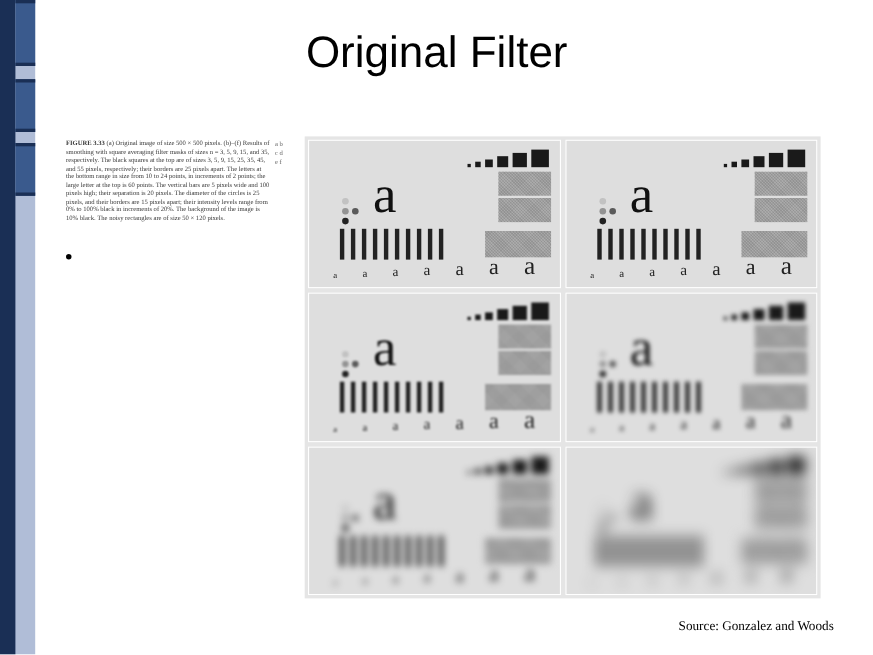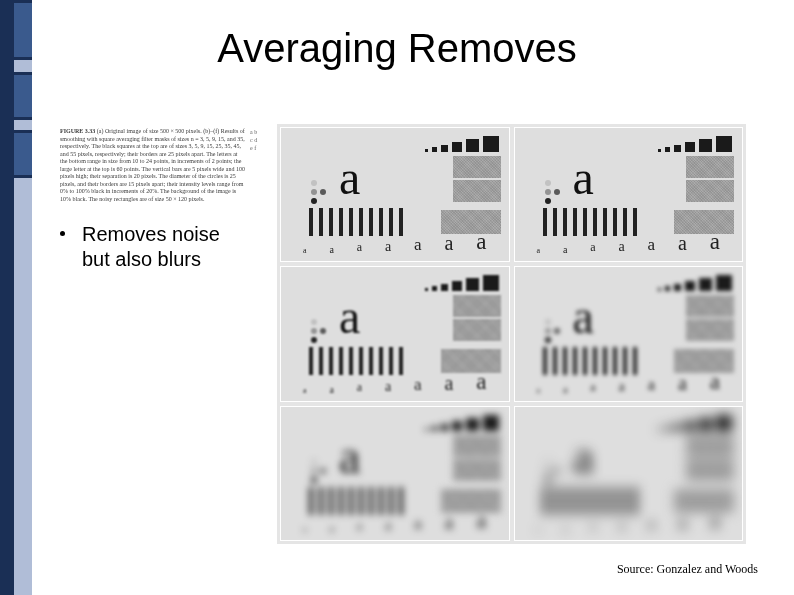--- a/index.html
+++ b/index.html
@@ -199,35 +199,34 @@
 </head>
 <body>
 
 <div class="left-decor">
   <div class="spine"></div>
   <div class="bar bar1"></div>
   <div class="bar bar2"></div>
   <div class="bar bar3"></div>
 </div>
 
-<h1 class="title">Averaging Removes</h1>
+<h1 class="title">Original Filter</h1>
 
 <div class="caption-block">
   <span class="fignum">FIGURE 3.33</span>
   <span>(a) Original image of size 500 × 500 pixels. (b)–(f) Results of smoothing with square averaging filter masks of sizes n = 3, 5, 9, 15, and 35, respectively. The black squares at the top are of sizes 3, 5, 9, 15, 25, 35, 45, and 55 pixels, respectively; their borders are 25 pixels apart. The letters at the bottom range in size from 10 to 24 points, in increments of 2 points; the large letter at the top is 60 points. The vertical bars are 5 pixels wide and 100 pixels high; their separation is 20 pixels. The diameter of the circles is 25 pixels, and their borders are 15 pixels apart; their intensity levels range from 0% to 100% black in increments of 20%. The background of the image is 10% black. The noisy rectangles are of size 50 × 120 pixels.</span>
 </div>
 <div class="caption-side">
   <span>a b</span>
   <span>c d</span>
   <span>e f</span>
 </div>
 
 <div class="bullet-block">
   <div class="bullet-dot"></div>
-  <div class="bullet-text">Removes&nbsp;noise but&nbsp;also&nbsp;blurs</div>
 </div>
 
 <div class="source">Source: Gonzalez and Woods</div>
 
 <div class="figure-grid">
 
   <div class="panel">
       <div class="p1" style="position:absolute;inset:0">
     <div class="sq-row">
       <div class="sq" style="width:3px;height:3px"></div>

